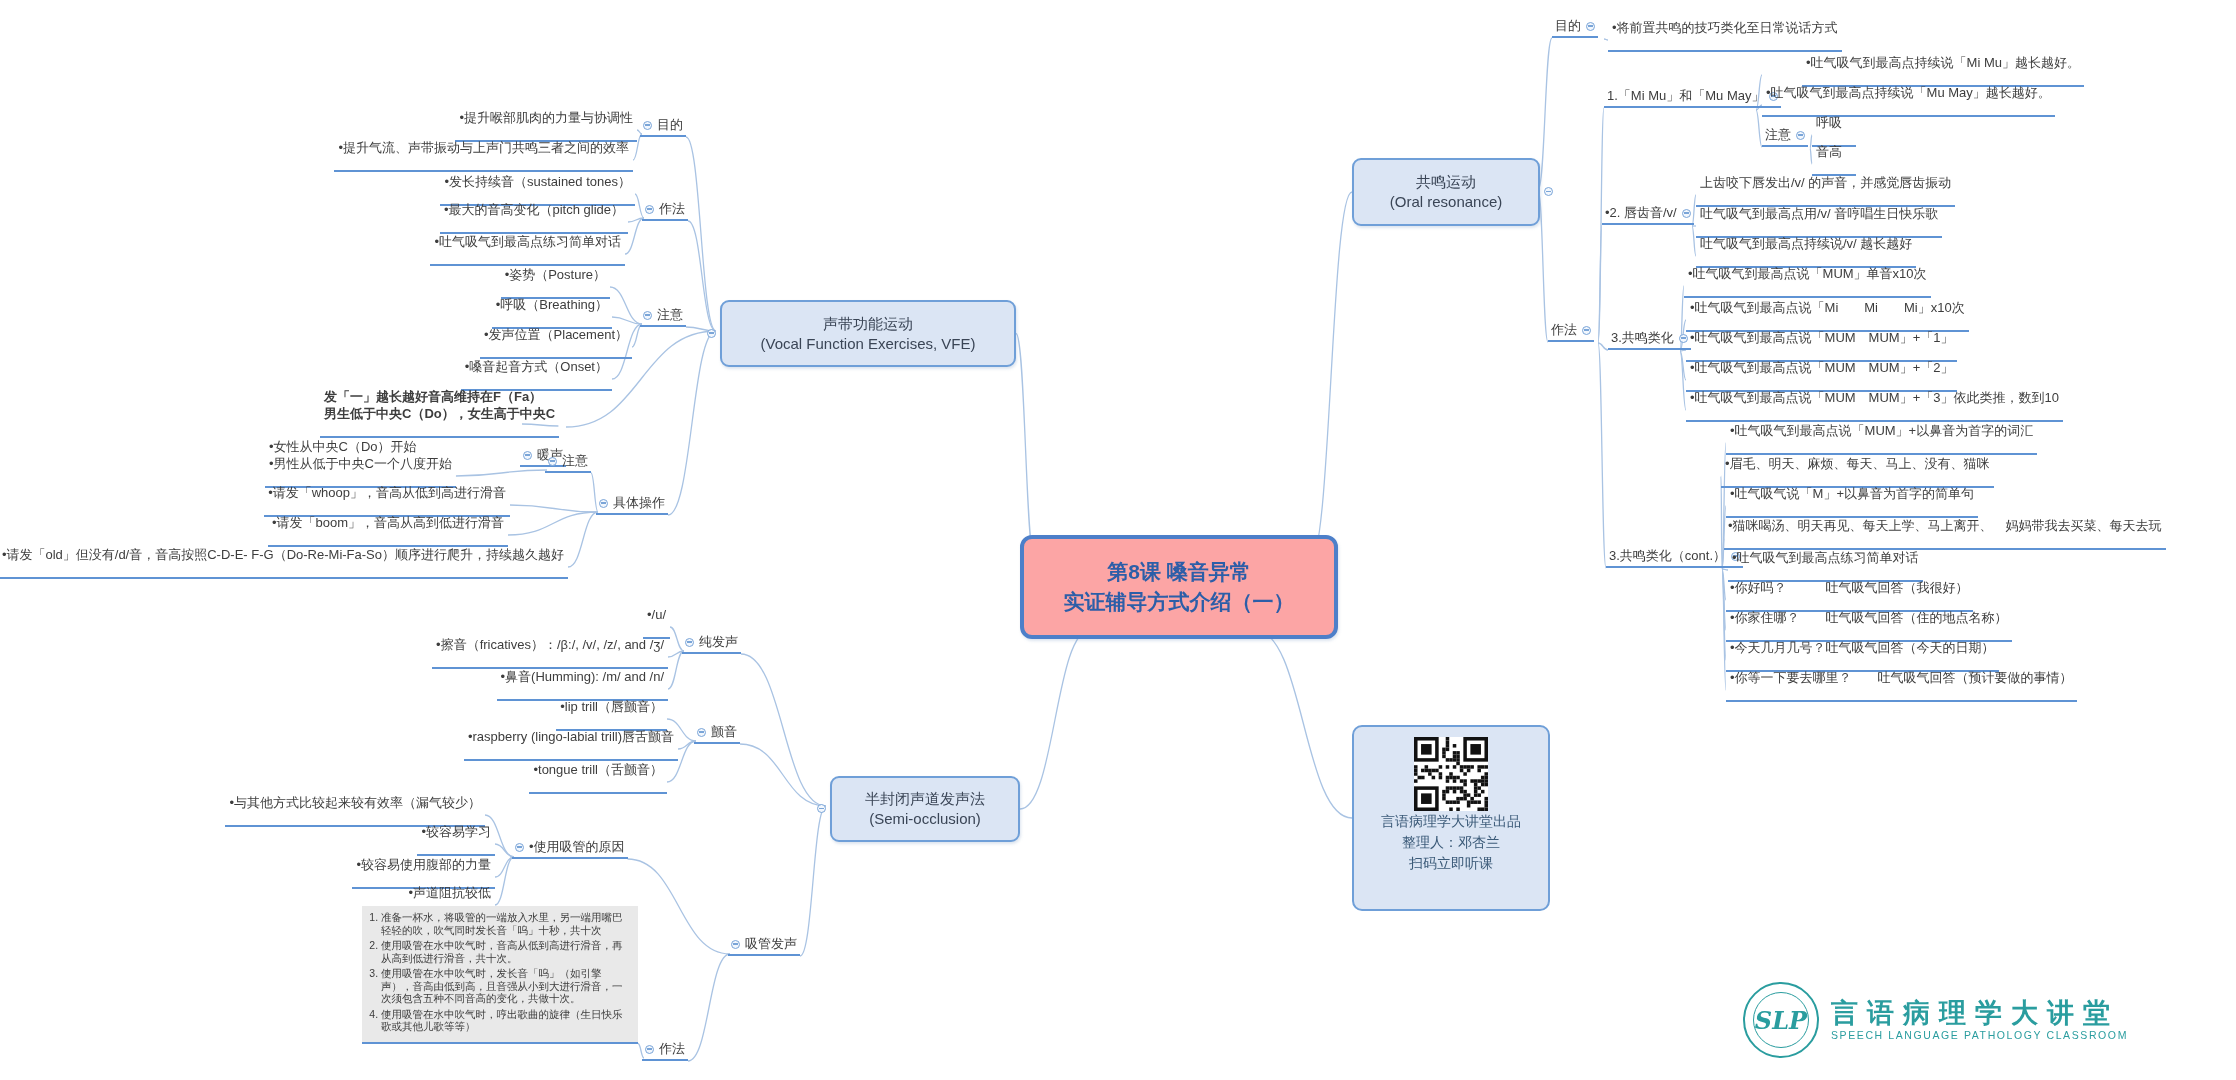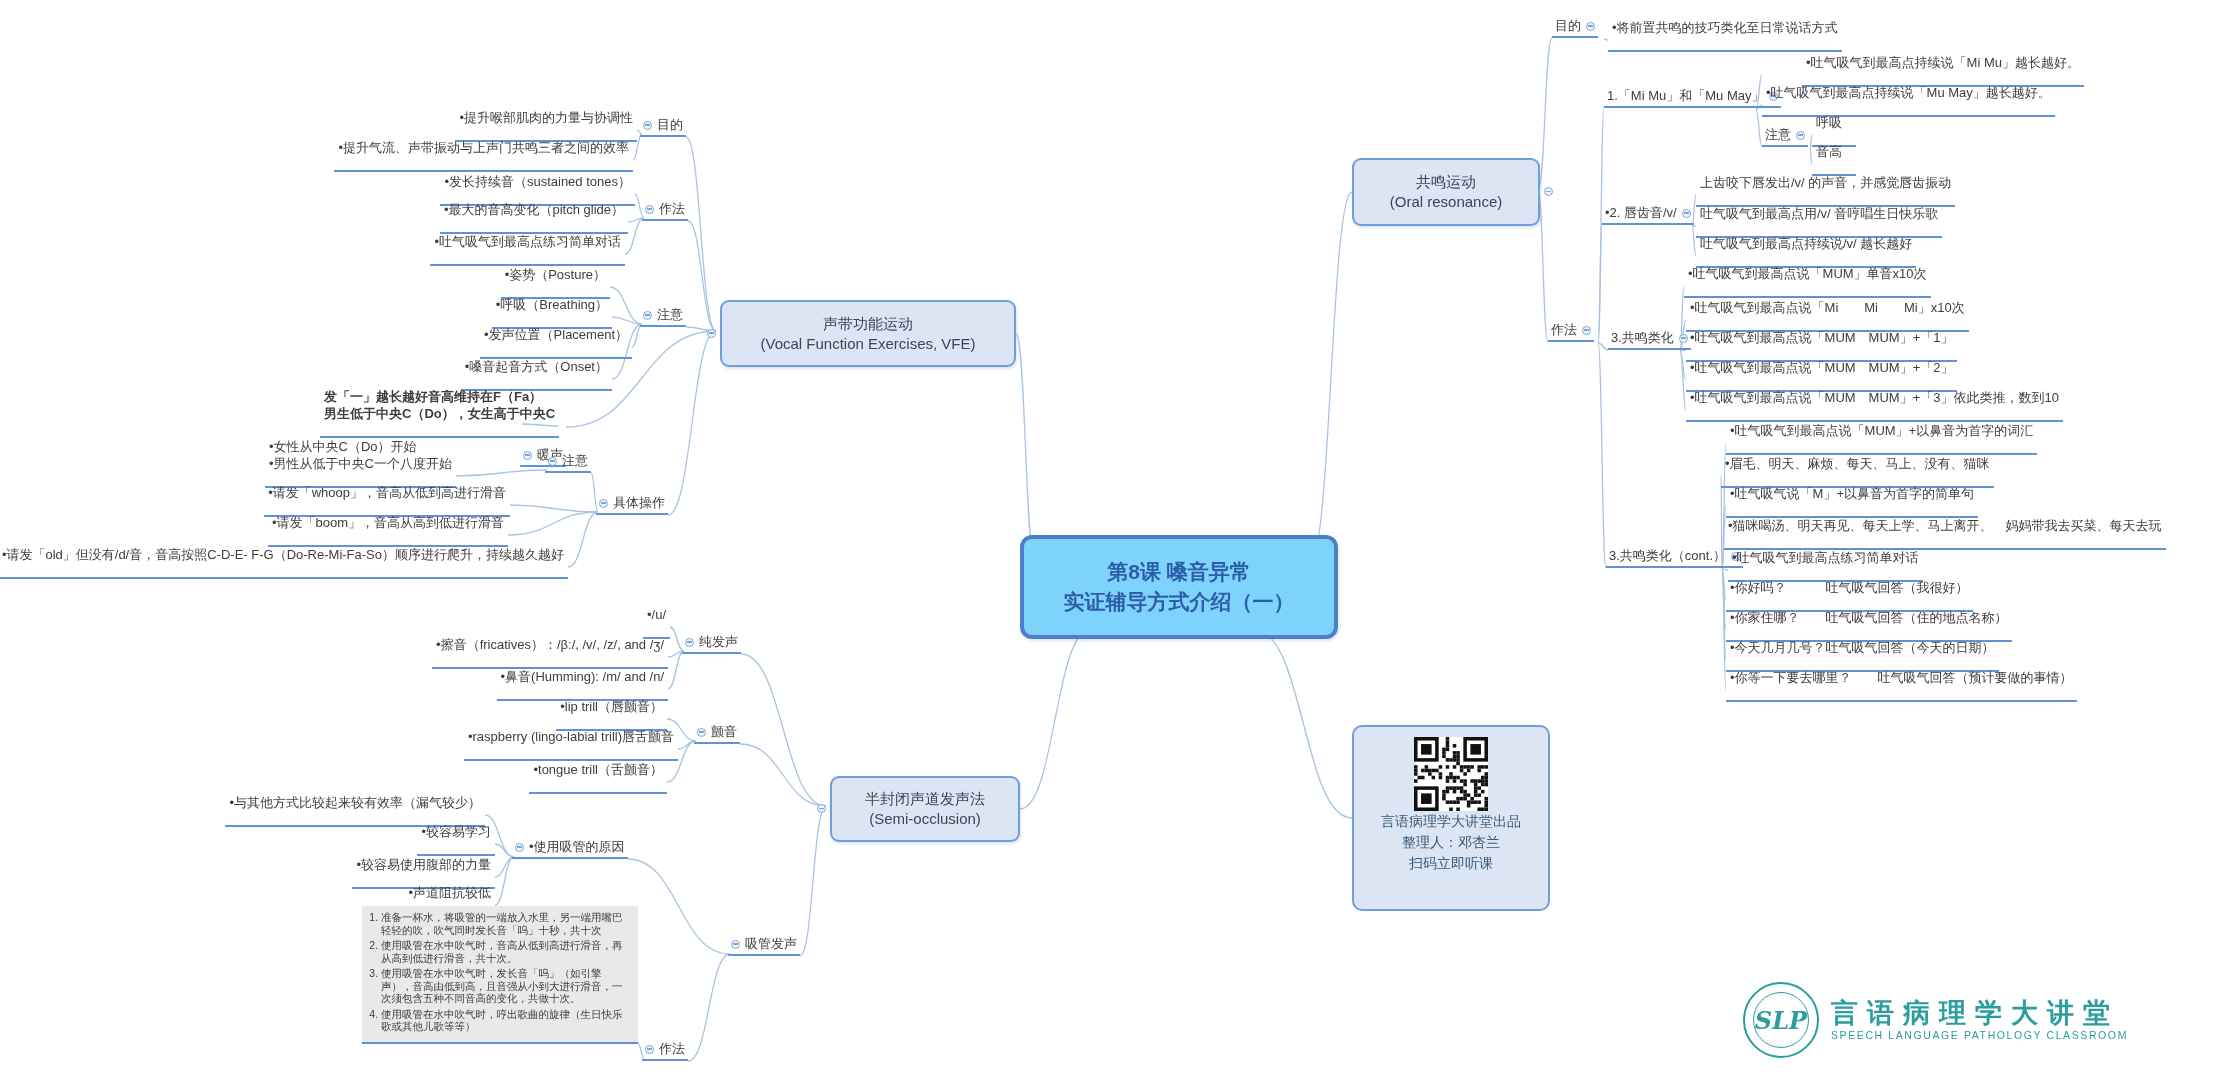--- a/index.html
+++ b/index.html
@@ -16,21 +16,21 @@
        background:#f2f7fd;position:relative;flex:none;box-sizing:border-box;}
   .dot::after{content:"";position:absolute;left:1px;right:1px;top:50%;height:1.5px;
        margin-top:-1px;background:#7aa5d8;}
   .tnode{position:absolute;z-index:3;background:#dbe5f4;border:2px solid #6f9fd8;border-radius:9px;
          display:flex;flex-direction:column;justify-content:center;align-items:center;
          font-size:15px;line-height:20px;color:#3a4556;box-shadow:1px 2px 3px rgba(120,150,190,.25);}
   .ndot{position:absolute;top:50%;margin-top:-5px;width:9px;height:9px;border:1.5px solid #7aa5d8;
         border-radius:50%;background:#f2f7fd;box-sizing:border-box;}
   .ndot::after{content:"";position:absolute;left:1px;right:1px;top:50%;height:1.5px;margin-top:-1px;background:#7aa5d8;}
   .ndot.l{left:-15px;} .ndot.r{right:-15px;}
-  #center-node{background:#7dd3fc;border:4px solid #4d7fc9;border-radius:12px;
+  #center-node{background:#fca5a5;border:4px solid #4d7fc9;border-radius:12px;
          font-weight:bold;font-size:21px;line-height:30px;color:#2c5ea8;}
   #grey-box{position:absolute;z-index:2;background:#e9e9e9;border-bottom:2.5px solid #5f93d4;
          padding:5px 6px 6px 2px;font-size:10.5px;line-height:12.5px;color:#3c3c3c;width:268px;}
   #grey-box ol{margin:0;padding-left:17px;}
   #grey-box li{margin-bottom:3px;}
   #qr-box{position:absolute;z-index:3;background:#dbe5f4;border:2px solid #6f9fd8;border-radius:10px;
          display:flex;flex-direction:column;align-items:center;padding-top:10px;
          font-size:14px;line-height:21px;color:#3b5a78;}
   #logo{position:absolute;z-index:2;display:flex;align-items:center;gap:12px;}
   #logo-circle{width:72px;height:72px;border:2px solid #2a9d9f;border-radius:50%;

